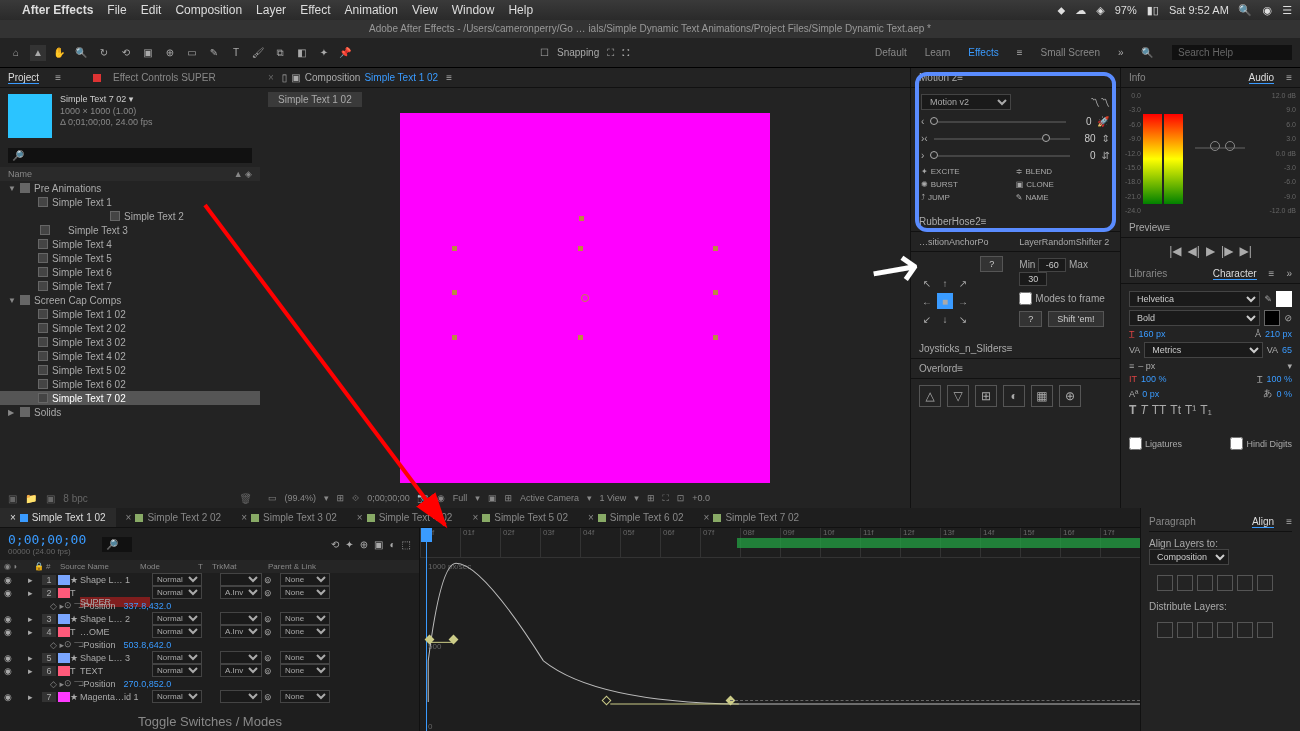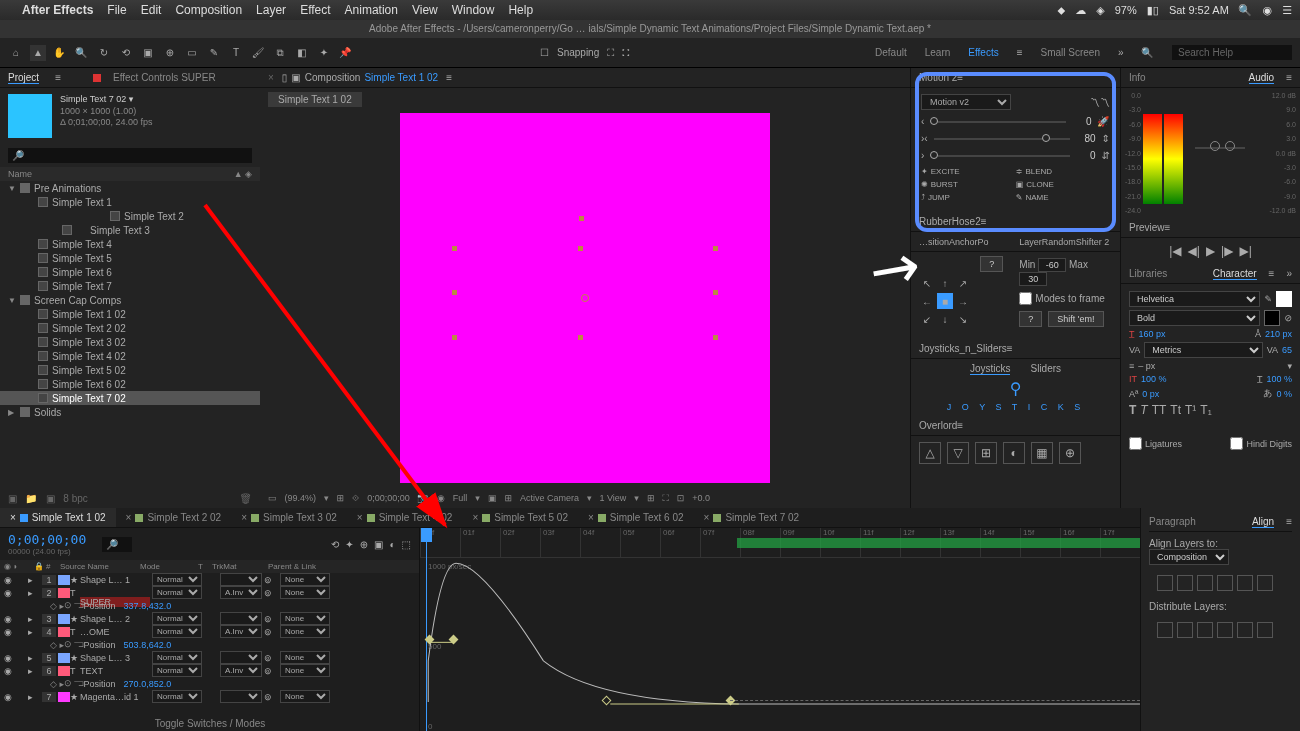--- a/index.html
+++ b/index.html
@@ -100,21 +100,21 @@
 .prop-row{display:flex;align-items:center;font-size:9px;height:13px;padding-left:50px;}
 .prop-val{color:#3a9bff;margin-left:8px;}
 .tl-right{flex:1;position:relative;overflow:hidden;}
 .ruler{height:30px;border-bottom:1px solid #333;display:flex;font-size:8px;color:#666;position:relative;}
 .ruler div{flex:1;border-left:1px solid #333;padding-left:2px;}
 .playhead{position:absolute;left:6px;top:0;width:1px;height:100%;background:#3a9bff;}
 .playhead::before{content:"";position:absolute;top:0;left:-5px;width:11px;height:14px;background:#3a9bff;}
 .graph-area{position:absolute;top:30px;left:0;right:0;bottom:20px;}
 .bar-g{position:absolute;height:10px;background:#2a4;opacity:.7;}
 .kf{position:absolute;width:7px;height:7px;background:#cc8;transform:rotate(45deg);}
-.tgl-sw{position:absolute;bottom:2px;left:0;width:420px;text-align:center;font-size:10px;color:#888;}
+.tgl-sw{position:absolute;bottom:2px;left:0;width:420px;text-align:center;font-size:13px;color:#888;}
 .right-bottom{width:160px;background:#232323;border-left:1px solid #111;padding:4px 8px;font-size:10px;}
 .big-arrow{position:absolute;font-size:60px;color:#fff;transform:rotate(35deg);z-index:6;pointer-events:none;}
 .red-arrow{position:absolute;z-index:6;pointer-events:none;}
 input::placeholder{color:#666;}
 </style>
 </head>
 <body>
 
 <div class="menubar">
   <span class="apple"></span>
@@ -209,21 +209,21 @@
         <div class="tree-row" style="padding-left: 26px;">
           <span class="tw"></span>
           <span class="comp-ic"></span>
           <span>Simple Text 1</span>
         </div>
         <div class="tree-row" style="padding-left: 26px; justify-content: center;">
           <span class="tw"></span>
           <span class="comp-ic"></span>
           <span>Simple Text 2</span>
         </div>
-        <div class="tree-row" style="padding-left: 36px; gap: 14px;">
+        <div class="tree-row" style="padding-left: 14px; gap: 14px;">
           <span class="tw"></span>
           <span class="comp-ic"></span>
           <span>Simple Text 3</span>
         </div>
         <div class="tree-row" style="padding-left: 26px;">
           <span class="tw"></span>
           <span class="comp-ic"></span>
           <span>Simple Text 4</span>
         </div>
         <div class="tree-row" style="padding-left: 26px;">
@@ -424,28 +424,20 @@
               </div>
             <div style="display:flex;gap:6px">
                 <span class="btn">?</span>
                 <span class="btn">Shift 'em!</span>
               </div>
           </div>
         </div>
       </div>
 
       <div class="panel-hdr"><span>Joysticks_n_Sliders</span> ≡</div>
-      <div class="jstk">
-        <div style="display:flex;gap:20px;justify-content:center;font-size:10px">
-          <span style="border-bottom:1px solid #3a9bff">Joysticks</span>
-          <span>Sliders</span>
-        </div>
-        <div style="color:#3a9bff;font-size:16px;margin:4px">⚲</div>
-        <div style="color:#3a9bff;letter-spacing:4px;font-size:9px">J O Y S T I C K S</div>
-      </div>
 
       <div class="panel-hdr"><span>Overlord</span> ≡</div>
       <div class="overlord-row">
         <div class="ov-btn">△</div>
         <div class="ov-btn">▽</div>
         <div class="ov-btn">⊞</div>
         <div class="ov-btn">◐</div>
         <div class="ov-btn">▦</div>
         <div class="ov-btn">⊕</div>
       </div>

